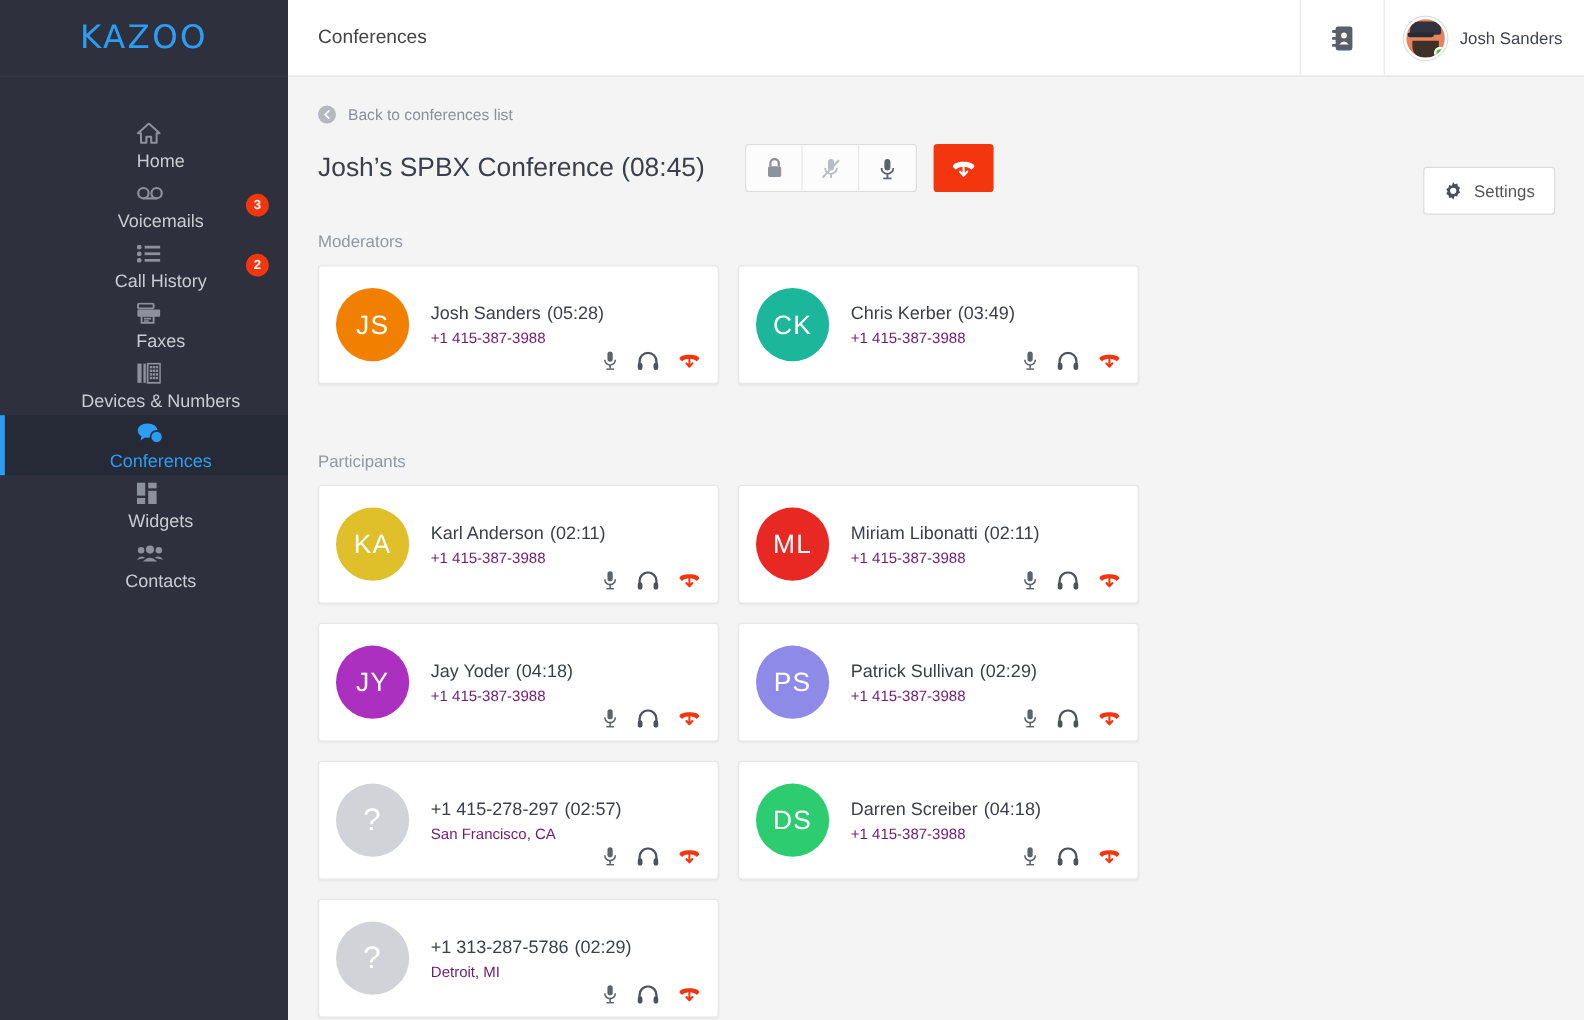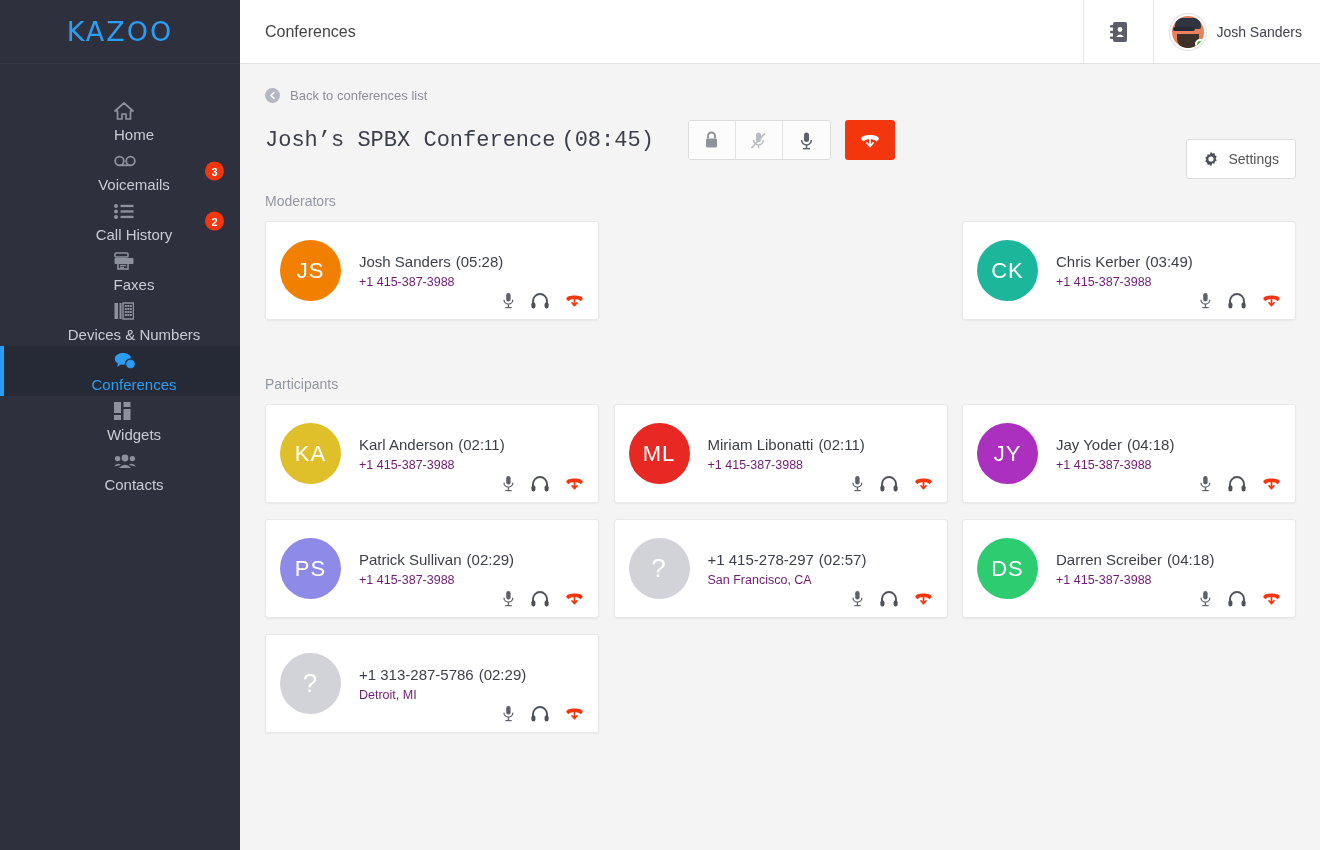--- a/index.html
+++ b/index.html
@@ -123,21 +123,20 @@
   .back-circle {
     width: 15px; height: 15px; border-radius: 50%;
     background: #b4b8c0; color: #fff;
     display: flex; align-items: center; justify-content: center;
   }
 
   .title-row { display: flex; align-items: center; height: 42px; }
   .conf-title {
     font-size: 22px; color: #3b3f49; font-weight: 400;
     white-space: nowrap;
-    font-family: Liberation Mono, monospace;
   }
   .conf-title .dur { color: #3b3f49; margin-left: 6px; }
 
   .btn-group {
     display: flex; margin-left: 34px;
     border: 1px solid #dcdcdc; border-radius: 3px;
     background: #fff; overflow: hidden;
   }
   .gbtn {
     width: 47px; height: 38px;
@@ -159,21 +158,21 @@
     display: flex; align-items: center; gap: 9px;
     font-size: 14px; color: #555; cursor: pointer;
   }
 
   .section-label {
     font-size: 14px; color: #9297a1;
     margin: 32px 0 12px 0;
   }
   .section-label.participants { margin-top: 56px; }
 
-  .grid { display: flex; flex-wrap: wrap; gap: 16px 0; justify-content: space-between; }
+  .grid { display: flex; flex-wrap: wrap; gap: 16px 16px; }
   .card {
     width: 334px; height: 99px;
     background: #fff; border: 1px solid #e8e8e8; border-radius: 3px;
     box-shadow: 0 1px 2px rgba(0,0,0,.05);
     position: relative;
     display: flex; align-items: center;
     padding: 0 14px;
   }
   .card-avatar {
     width: 61px; height: 61px; border-radius: 50%;

